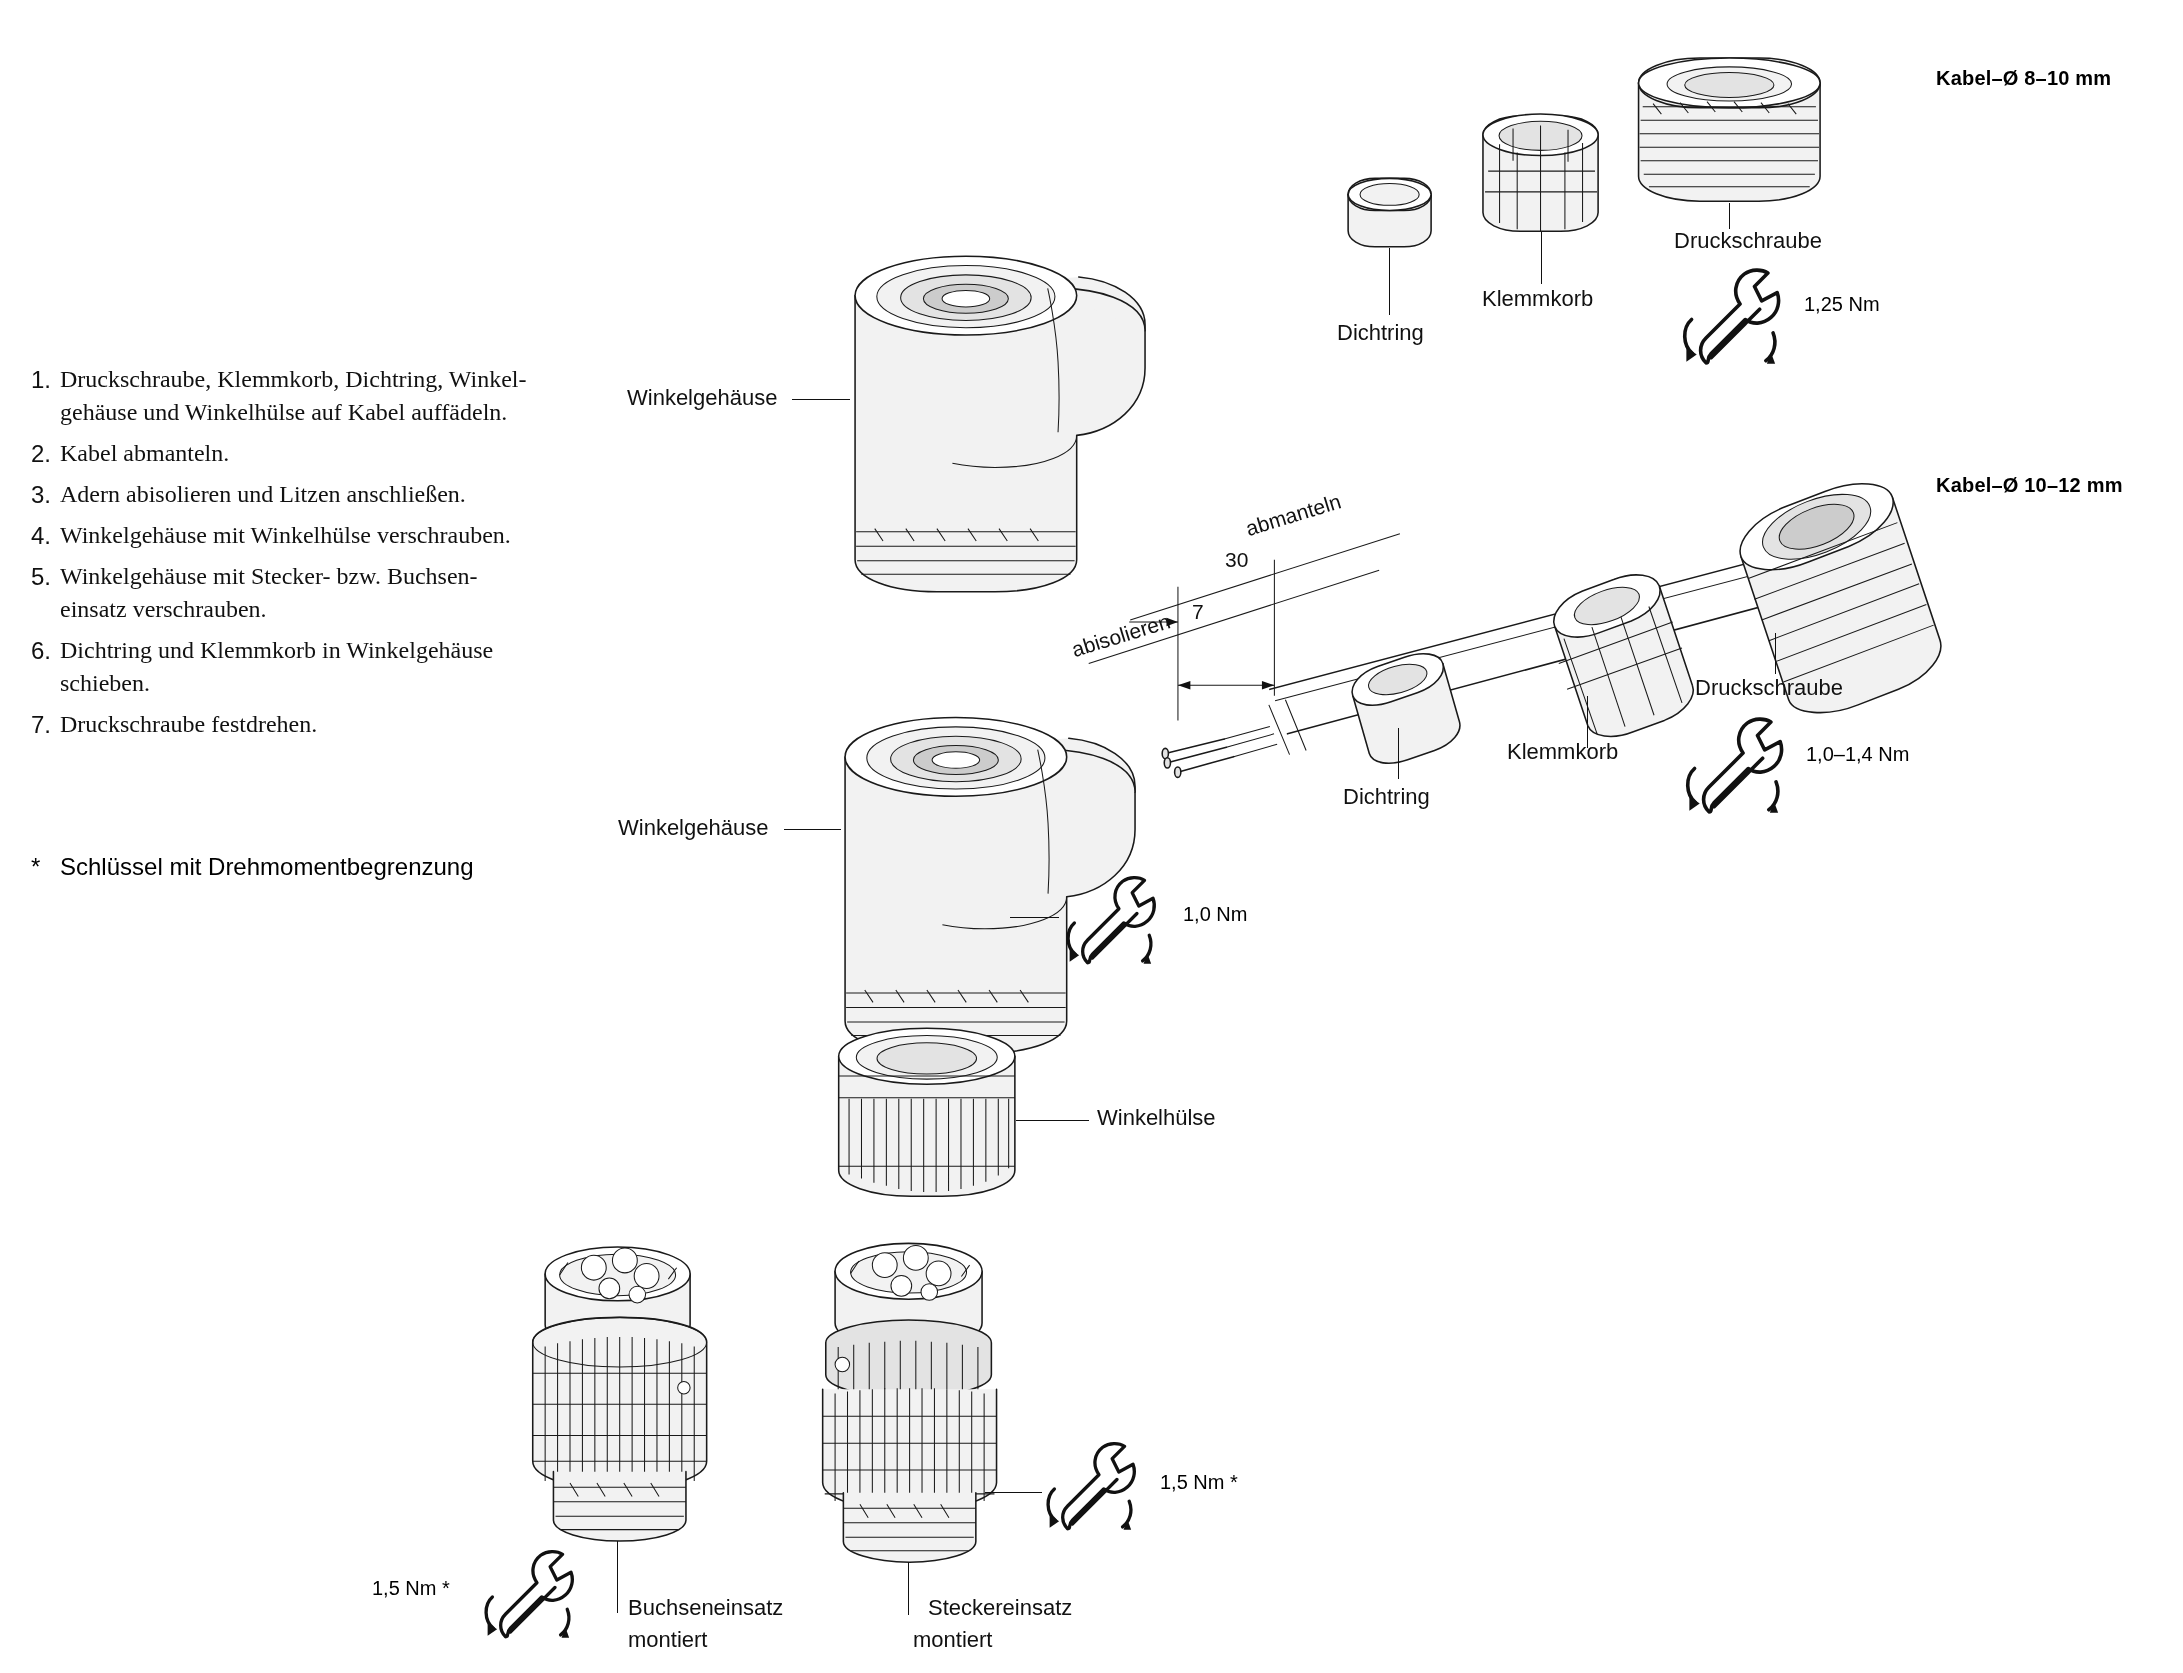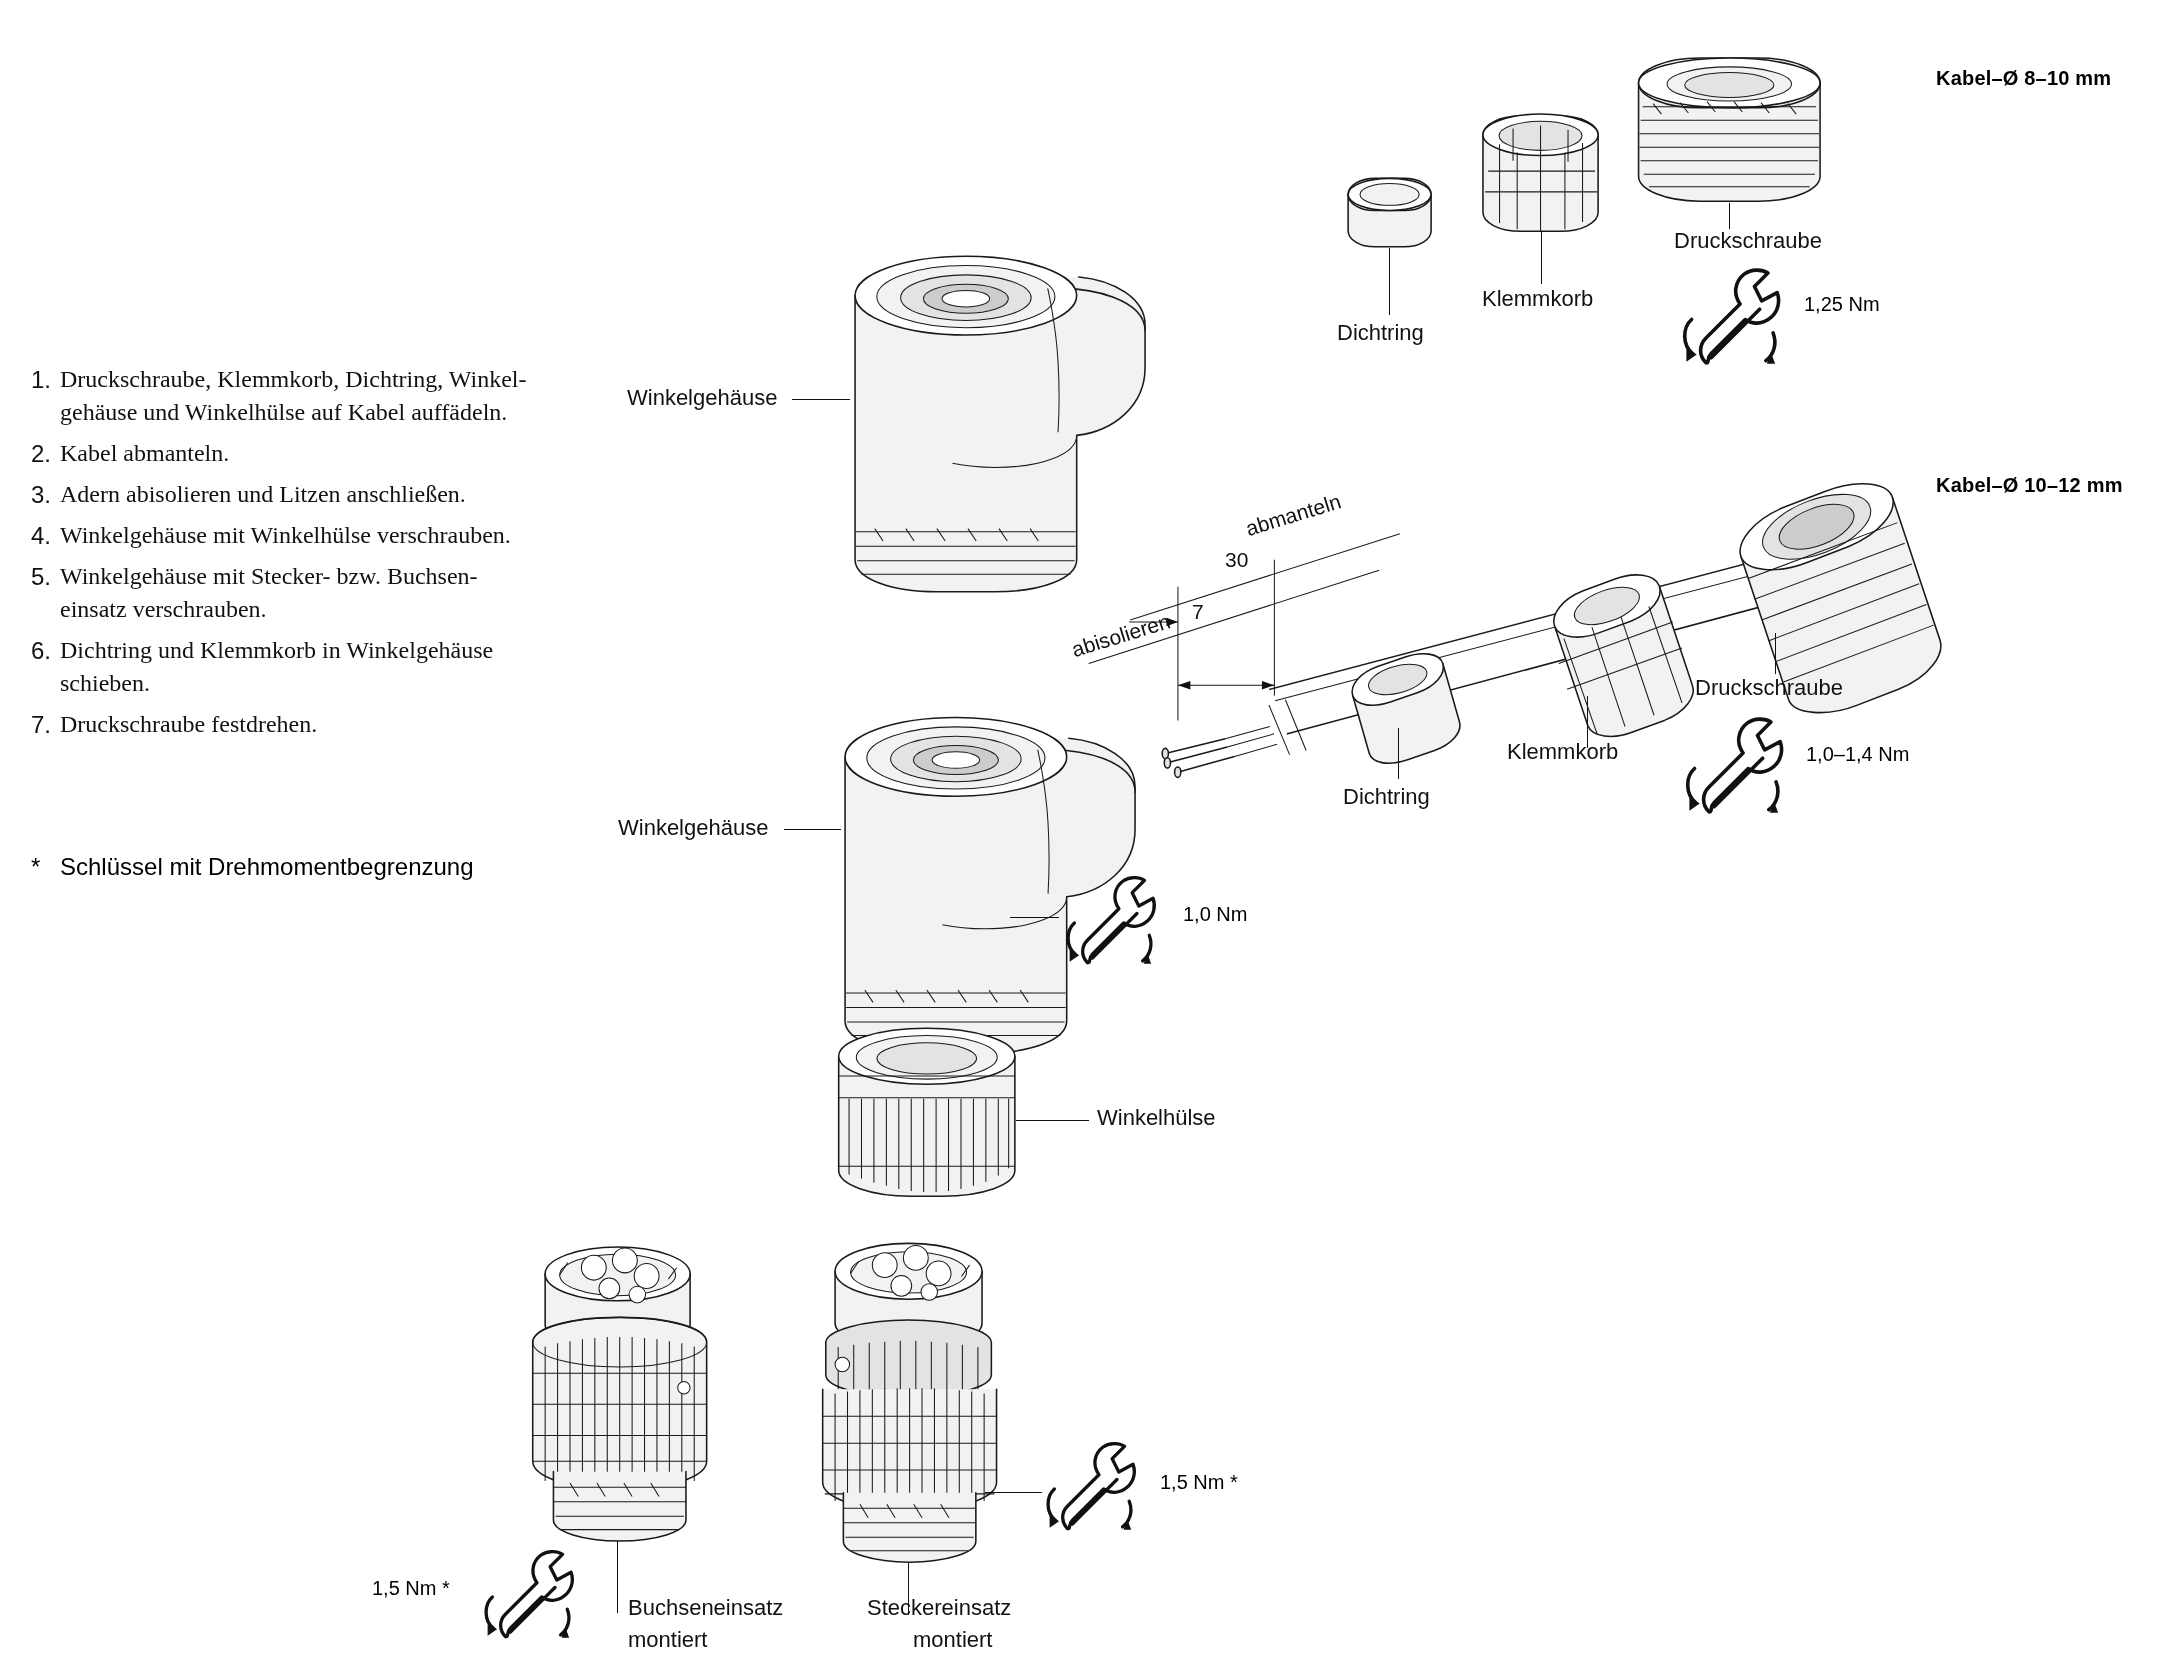--- a/index.html
+++ b/index.html
@@ -410,21 +410,21 @@
       <path class="ln-thin" d="M38 392 L374 392 M38 444 L374 444 M38 496 L374 496 M42 542 L370 542"></path>
       <path class="ln-thin" d="M62 348 L62 556 M86 344 L86 562 M110 342 L110 566 M134 340 L134 570 M158 338 L158 572 M182 338 L182 574 M206 338 L206 574 M230 338 L230 574 M254 338 L254 572 M278 340 L278 570 M302 342 L302 566 M326 344 L326 562 M350 348 L350 556"></path>
     </g>
     <g>
       <path class="ln fill-l" d="M78 540 L78 634 C78 656 136 674 206 674 C276 674 334 656 334 634 L334 540"></path>
       <path class="ln-thin" d="M78 570 L334 570 M78 598 L334 598 M82 626 L330 626 M92 652 L320 652"></path>
       <path class="ln-thin" d="M110 562 L126 588 M162 562 L178 588 M214 562 L230 588 M266 562 L282 588"></path>
     </g>
   </svg>
   <div class="leader-v" style="left:908px; top:1562px; height:53px;"></div>
-  <div class="callout" style="left:867px; top:1595px;">Steckereinsatz</div>
+  <div class="callout" style="left:928px; top:1595px;">Steckereinsatz</div>
   <div class="callout" style="left:913px; top:1627px;">montiert</div>
 
   <div class="leader" style="left:985px; top:1492px; width:57px;"></div>
   <svg class="abs" style="left:1043px; top:1442px;" width="109" height="93" viewBox="0 0 230 190">
     <path class="wrench" d="M62 170 L128 104 M120 112 L156 76 M52 180 C38 166 38 146 52 132 L118 66 C104 46 108 22 126 8 C140 -2 160 -2 172 6 L146 32 L160 60 L190 44 C196 60 192 80 178 92 C162 106 142 106 128 96 L62 162 C52 172 60 180 52 180 Z"></path>
     <path class="wrench" d="M24 96 C6 112 6 146 26 162"></path>
     <path class="wrench" d="M182 122 C190 142 184 164 168 176"></path>
     <path d="M14 150 L34 164 L14 178 Z" fill="#111"></path>
     <path d="M186 182 L170 182 L178 160 Z" fill="#111"></path>
   </svg>

